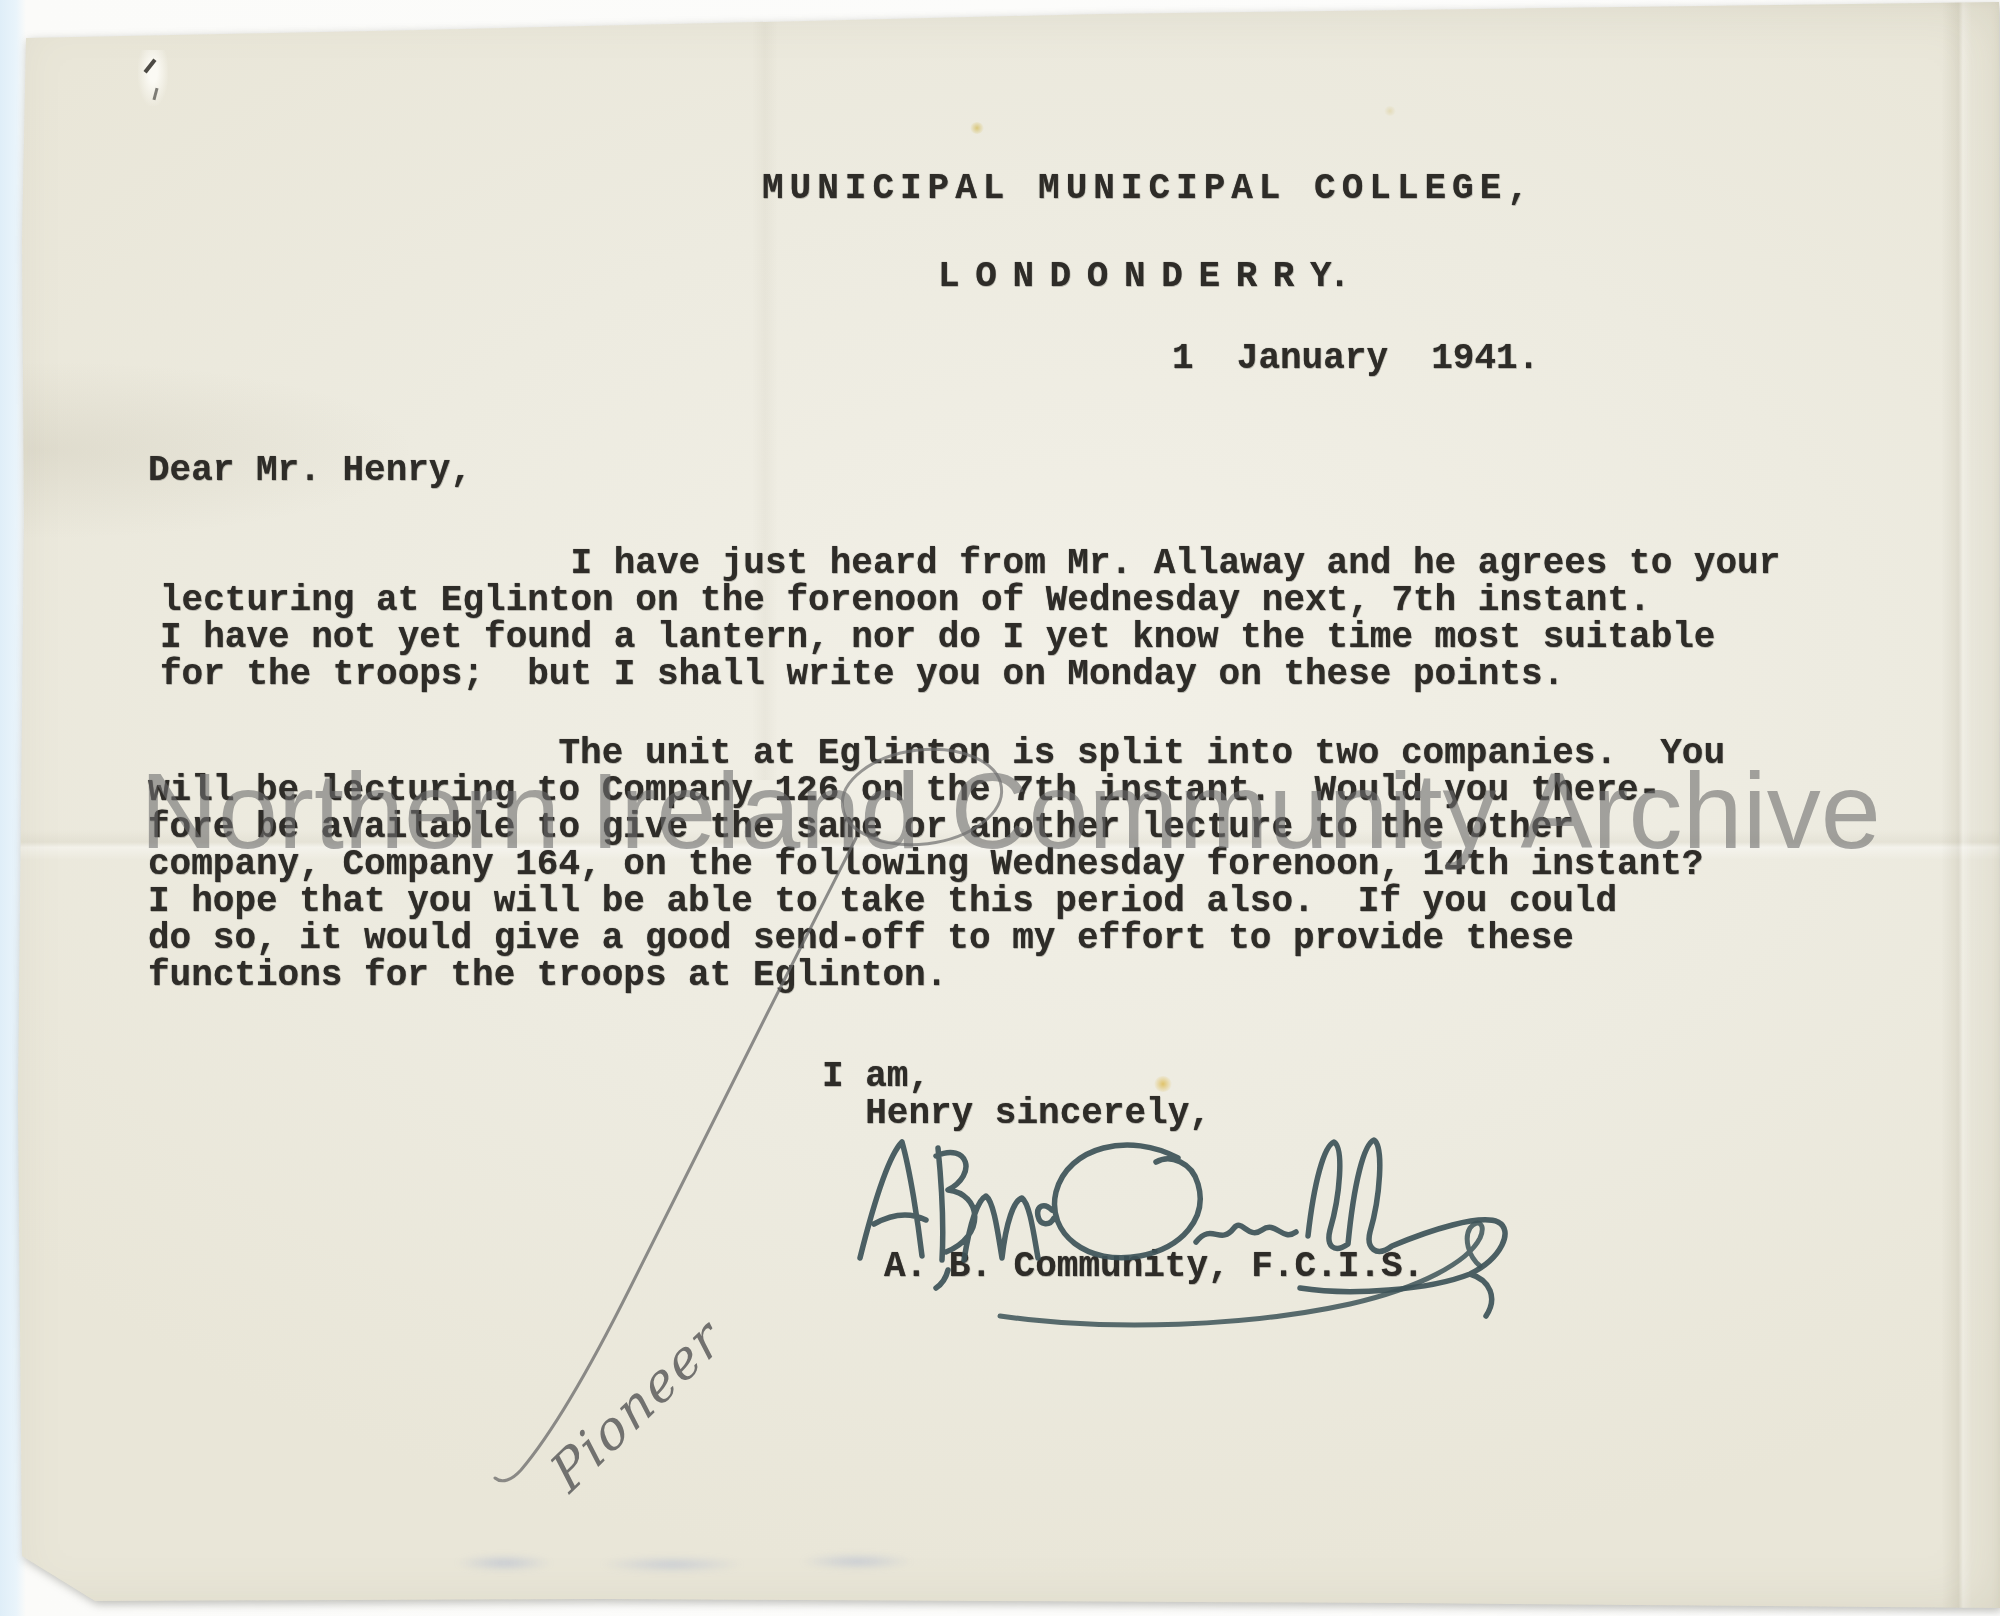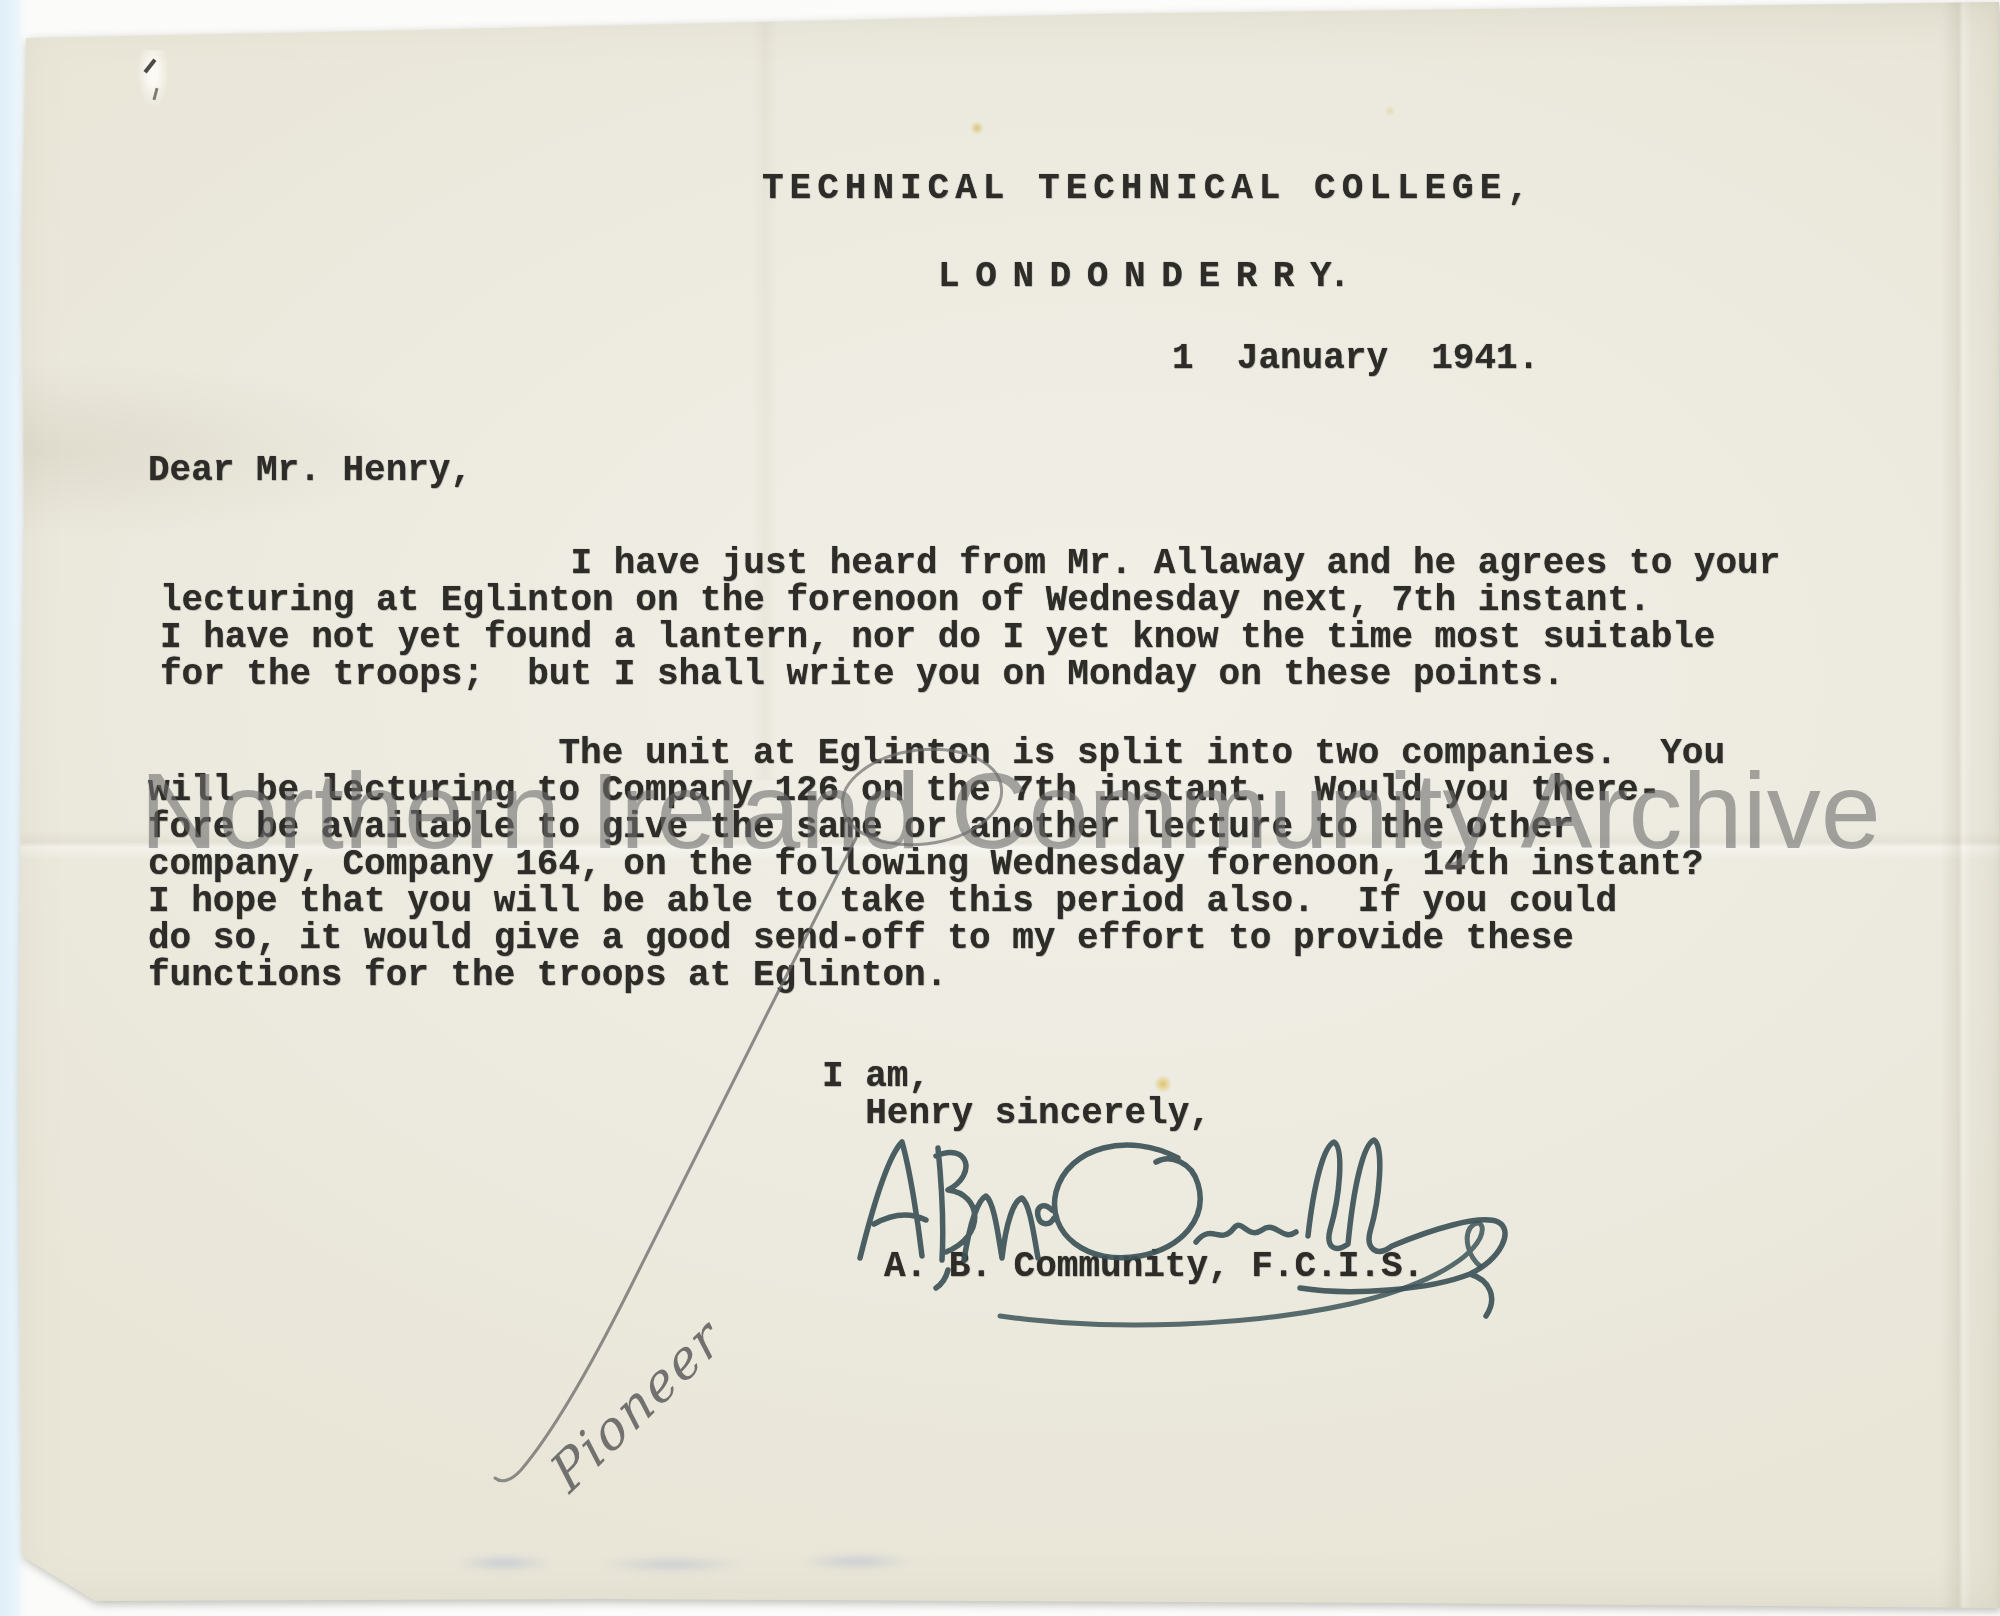--- a/index.html
+++ b/index.html
@@ -84,21 +84,21 @@
 
     <div class="tear">
         <i class="m1"></i>
         <i class="m2"></i>
       </div>
     <div class="stain stain1"></div>
     <div class="stain stain2"></div>
     <div class="stain stain3"></div>
     <div class="showthrough"></div>
 
-    <div class="typed hdr1">TECHNICAL TECHNICAL COLLEGE,</div>
+    <div class="typed hdr1">MUNICIPAL MUNICIPAL COLLEGE,</div>
     <div class="typed hdr2">L O N D O N D E R R Y.</div>
     <div class="typed hdrdate">1  January  1941.</div>
 
     <div class="typed salutation">Dear Mr. Henry,</div>
     <div class="typed para1">                   I have just heard from Mr. Allaway and he agrees to your
 lecturing at Eglinton on the forenoon of Wednesday next, 7th instant.
 I have not yet found a lantern, nor do I yet know the time most suitable
 for the troops;  but I shall write you on Monday on these points.</div>
     <div class="typed para2">                   The unit at Eglinton is split into two companies.  You
 will be lecturing to Company 126 on the 7th instant.  Would you there-

